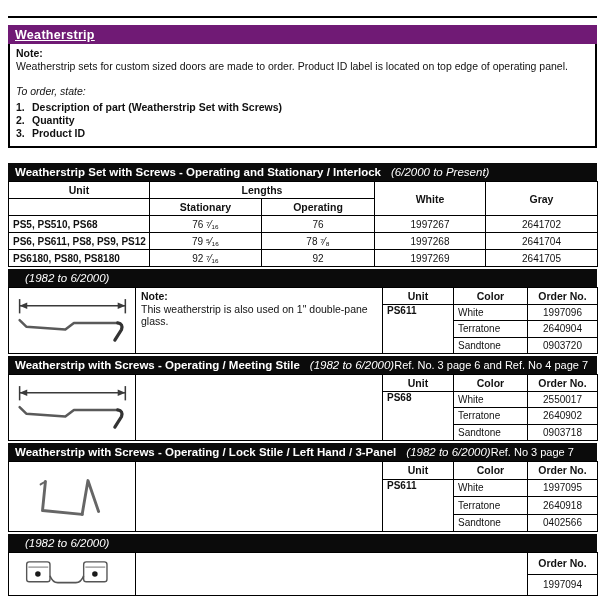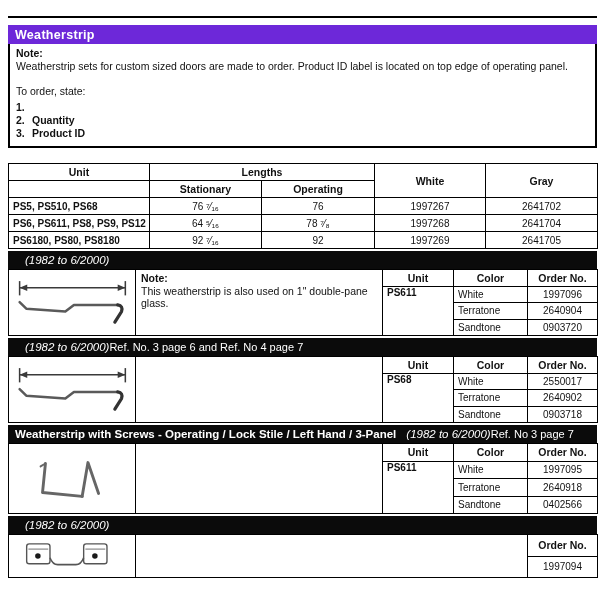--- a/index.html
+++ b/index.html
@@ -5,30 +5,30 @@
   html,body{margin:0;padding:0;}
   body{
     width:600px;height:600px;background:#ffffff;
     font-family:"Liberation Sans","DejaVu Sans",sans-serif;
     color:#111;-webkit-font-smoothing:antialiased;overflow:hidden;
   }
   .page{position:relative;width:600px;height:600px;background:#fff;}
   .inner{margin-left:8px;width:589px;}
   .top-rule{border-top:2.5px solid #000;margin-top:16px;}
   .title-bar{
-    margin-top:7px;background:#6d28d9;color:#fff;height:19px;
+    margin-top:7px;background:#701a75;color:#fff;height:19px;
     display:flex;align-items:center;padding-left:7px;
-    font-weight:bold;font-size:12.5px;letter-spacing:.3px;
+    font-weight:bold;font-size:12.5px;letter-spacing:.3px;text-decoration:underline;
   }
   .note-box{
     border:2px solid #000;border-top:none;
     padding:3px 6px 6px 6px;font-size:10.5px;line-height:13px;
   }
   .bold{font-weight:bold;}
-  .italic{}
+  .italic{font-style:italic;}
   .note-box .gap{height:12px;}
   .order-steps{margin-top:3px;}
   .step{display:flex;font-weight:bold;line-height:13px;}
   .step .num{width:16px;}
   .section{margin-top:2px;}
   .section.first{margin-top:15px;}
   .sec-bar{
     background:#0b0b0b;color:#fff;height:18px;
     display:flex;align-items:center;padding-left:7px;font-size:11.5px;white-space:nowrap;
   }
@@ -64,33 +64,38 @@
     </div>
 
     <div class="note-box">
       <div class="bold">Note:</div>
       <div>Weatherstrip sets for custom sized doors are made to order. Product ID label is located on top edge of operating panel.</div>
       <div class="gap"></div>
       <div class="italic">To order, state:</div>
       <div class="order-steps">
         <div class="step">
           <span class="num">1.</span>
+          <span>Description of part (Weatherstrip Set with Screws)</span>
         </div>
         <div class="step">
           <span class="num">2.</span>
           <span>Quantity</span>
         </div>
         <div class="step">
           <span class="num">3.</span>
           <span>Product ID</span>
         </div>
       </div>
     </div>
 
     <div class="section first">
+      <div class="sec-bar">
+        <span class="t">Weatherstrip Set with Screws - Operating and Stationary / Interlock</span>
+        <span class="d">(6/2000 to Present)</span>
+      </div>
       <table class="t1">
         <colgroup>
             <col style="width:141px">
             <col style="width:112px">
             <col style="width:113px">
             <col style="width:111px">
             <col style="width:112px">
           </colgroup>
         <tbody>
             <tr>
@@ -106,21 +111,21 @@
         </tr>
         <tr>
           <td class="unit">PS5, PS510, PS68</td>
           <td class="c">76 ⁷⁄₁₆</td>
           <td class="c">76</td>
           <td class="c">1997267</td>
           <td class="c">2641702</td>
         </tr>
         <tr>
           <td class="unit">PS6, PS611, PS8, PS9, PS12</td>
-          <td class="c">64 ⁵⁄₁₆</td>
+          <td class="c">79 ⁵⁄₁₆</td>
           <td class="c">78 ⁷⁄₈</td>
           <td class="c">1997268</td>
           <td class="c">2641704</td>
         </tr>
         <tr>
           <td class="unit">PS6180, PS80, PS8180</td>
           <td class="c">92 ⁷⁄₁₆</td>
           <td class="c">92</td>
           <td class="c">1997269</td>
           <td class="c">2641705</td>
@@ -176,20 +181,21 @@
         <tr>
           <td>Sandtone</td>
           <td class="c">0903720</td>
         </tr>
       </tbody>
         </table>
     </div>
 
     <div class="section">
       <div class="sec-bar">
+        <span class="t">Weatherstrip with Screws - Operating / Meeting Stile</span>
         <span class="d">(1982 to 6/2000)</span>
         <span class="r">Ref. No. 3 page 6 and Ref. No 4 page 7</span>
       </div>
       <table class="t2">
         <colgroup>
             <col style="width:127px">
             <col style="width:247px">
             <col style="width:71px">
             <col style="width:74px">
             <col style="width:70px">

